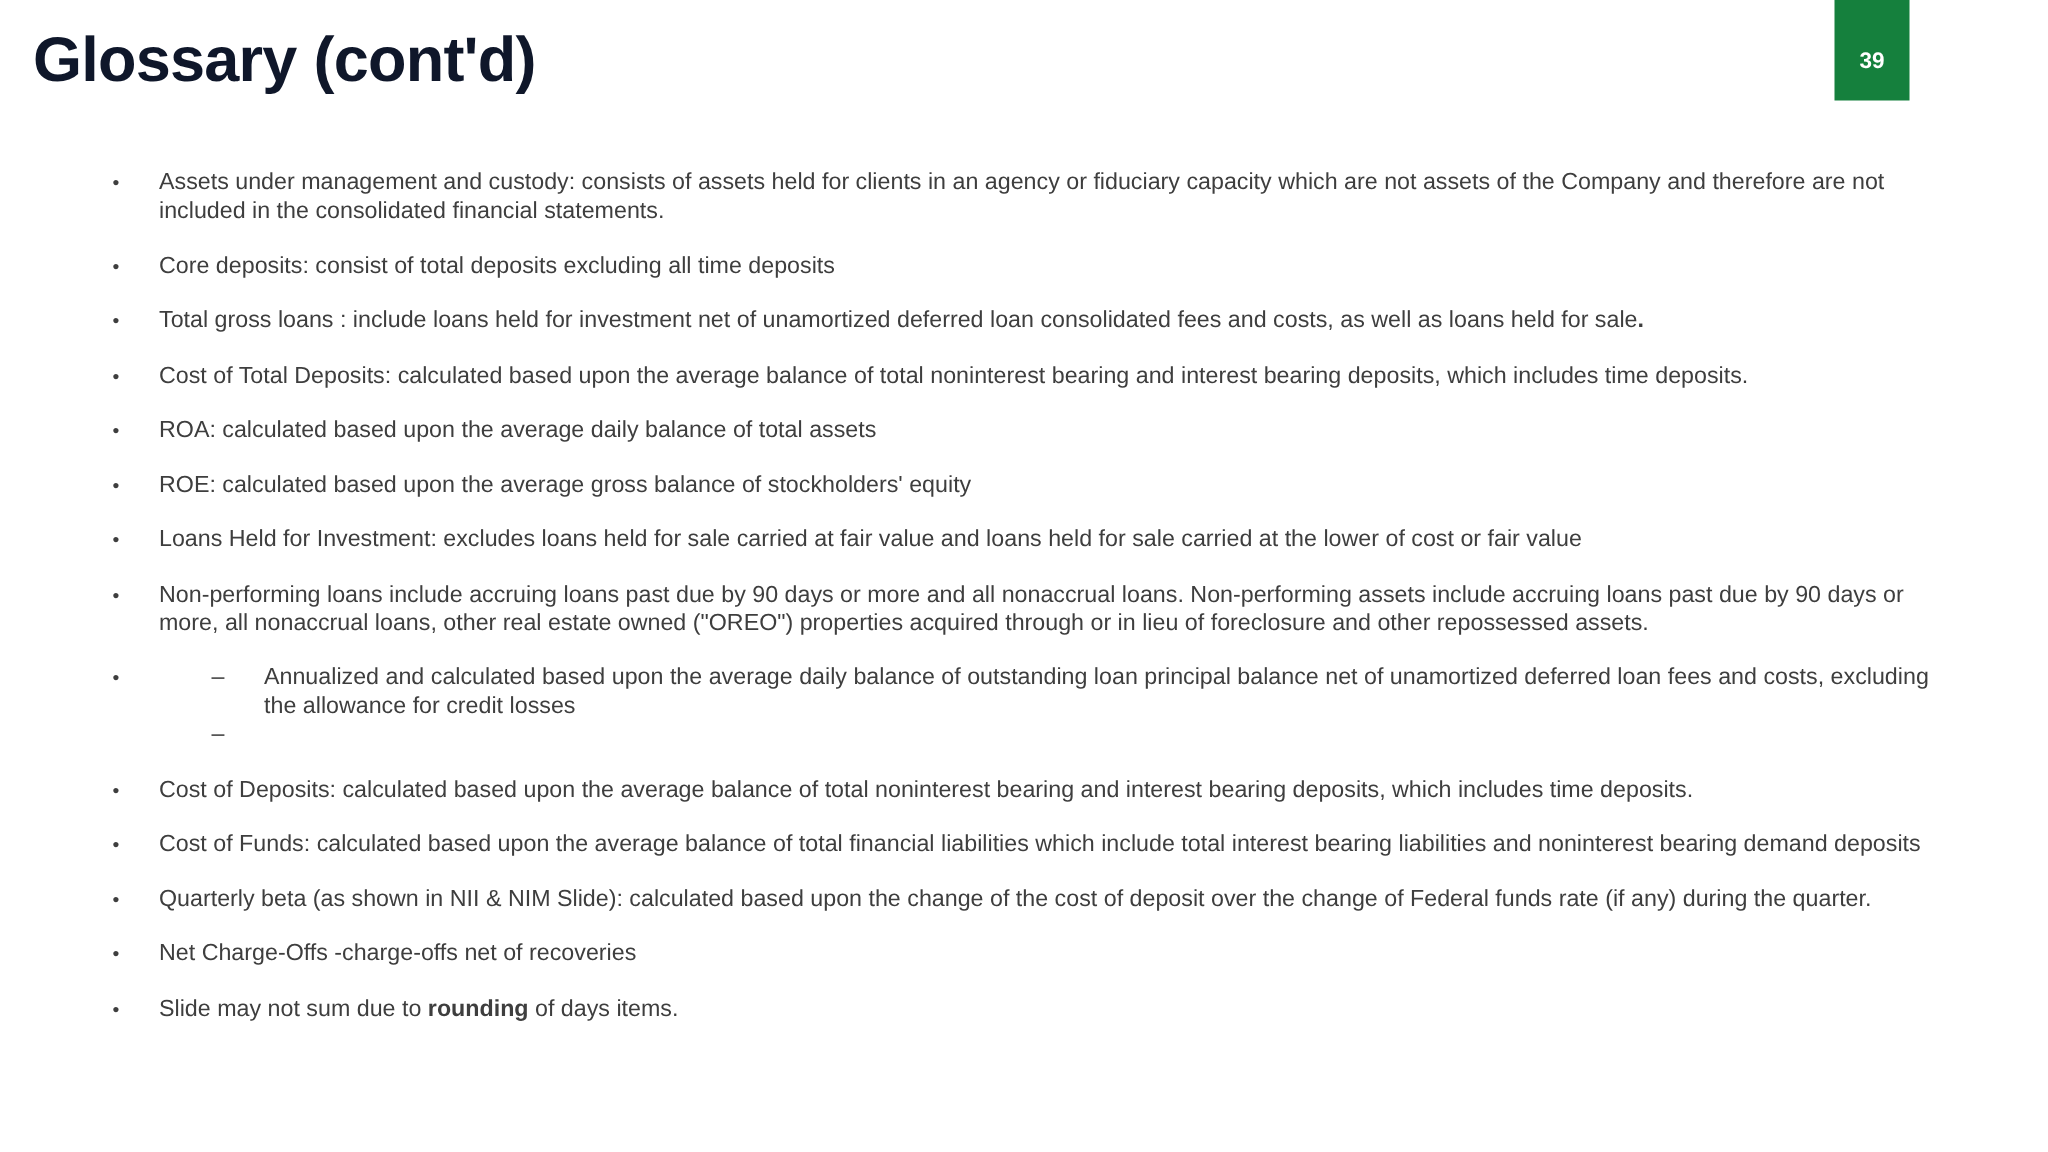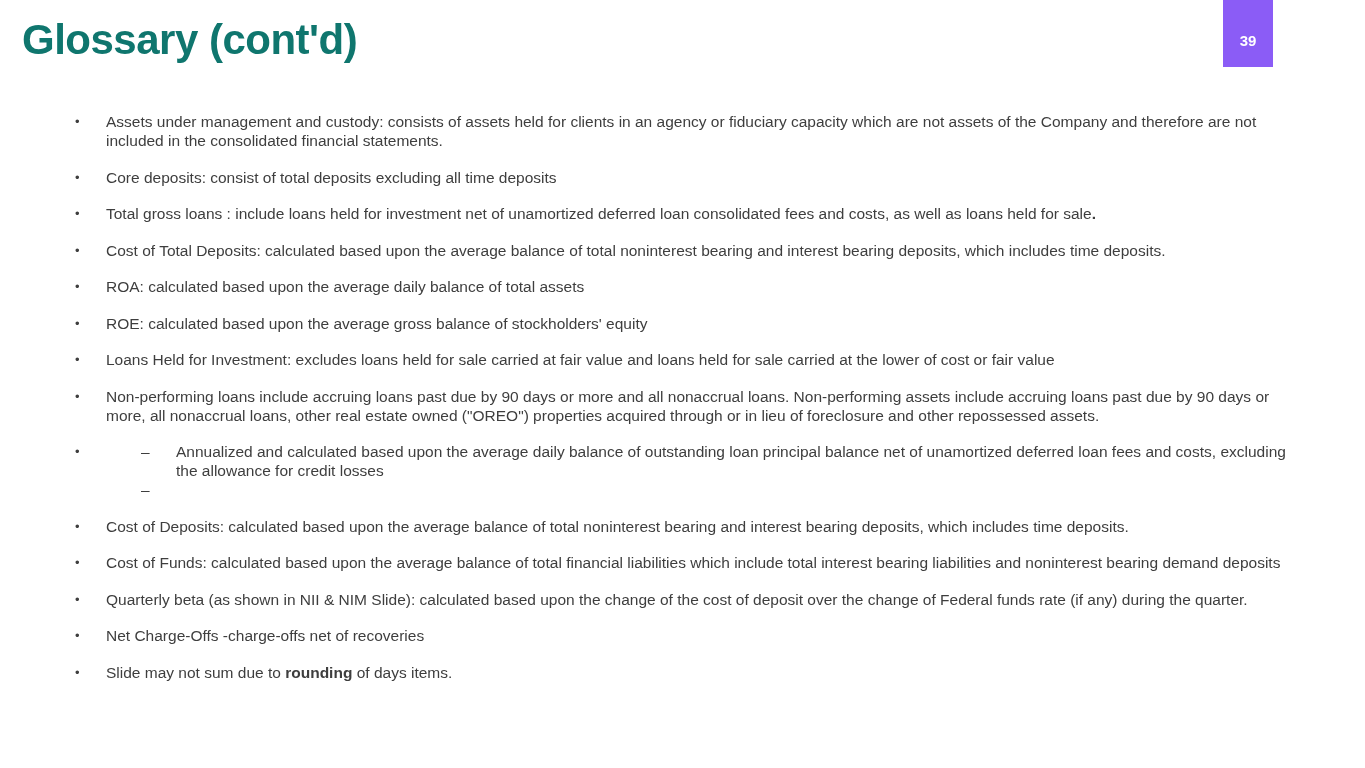--- a/index.html
+++ b/index.html
@@ -8,28 +8,28 @@
     background: #ffffff;
     font-family: "Liberation Sans", sans-serif;
     position: relative;
     overflow: hidden;
   }
   .slide-title {
     position: absolute;
     left: 22px; top: 16px;
     font-size: 42px;
     font-weight: bold;
-    color: #0f766e;
+    color: #0f172a;
     letter-spacing: -0.5px;
   }
   .page-box {
     position: absolute;
     left: 1223px; top: 0;
     width: 50px; height: 67px;
-    background: #8b5cf6;
+    background: #15803d;
     color: #ffffff;
     font-size: 15px;
     font-weight: bold;
     display: flex;
     align-items: center;
     justify-content: center;
     padding-top: 14px;
     box-sizing: border-box;
   }
   .bullets {

